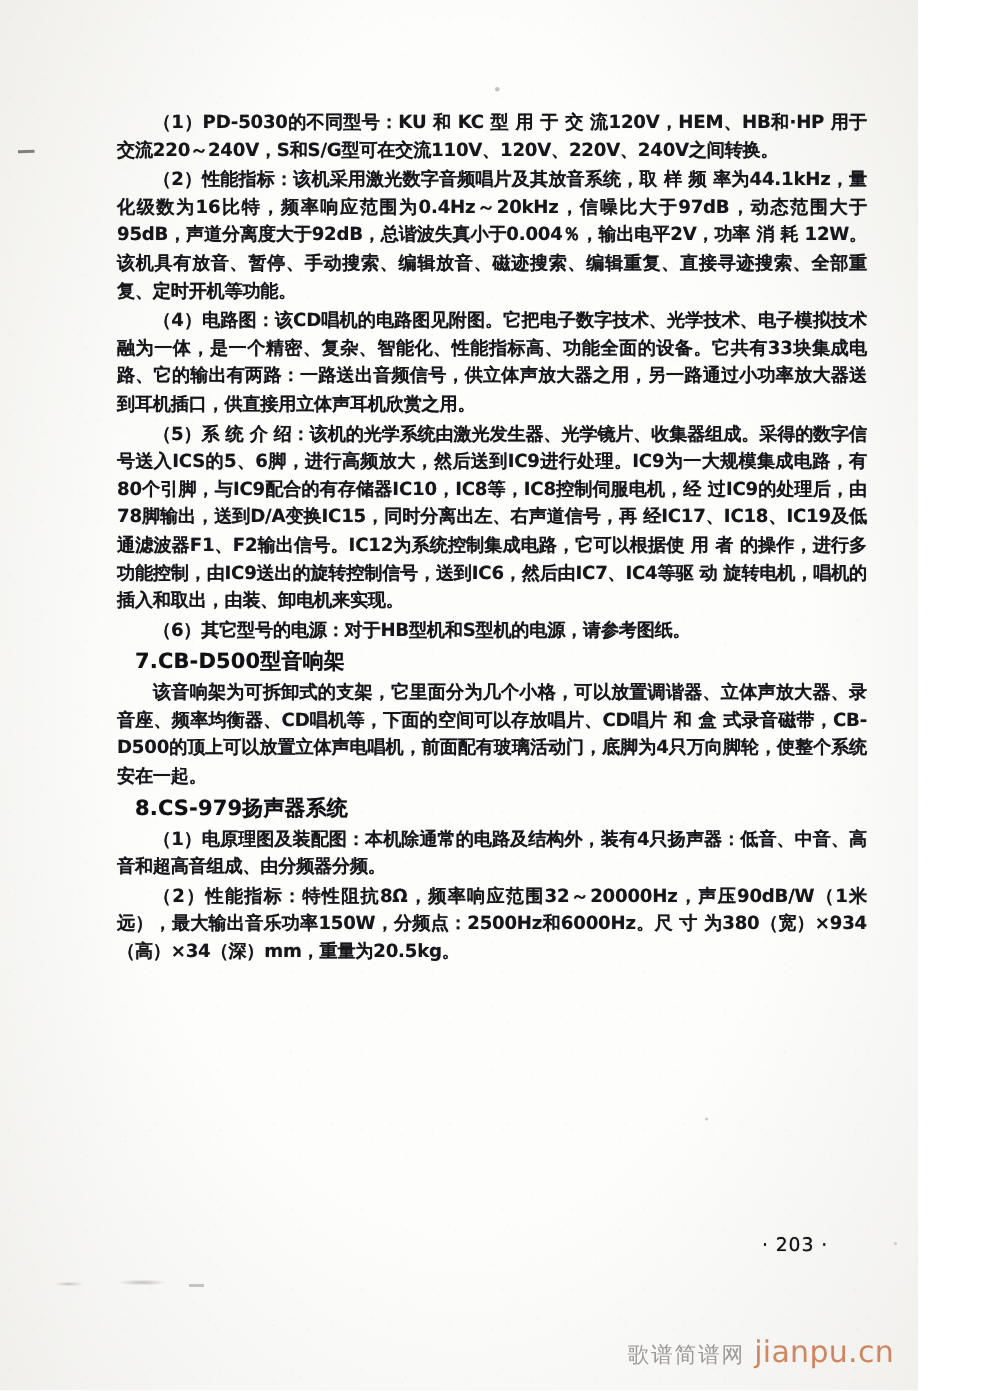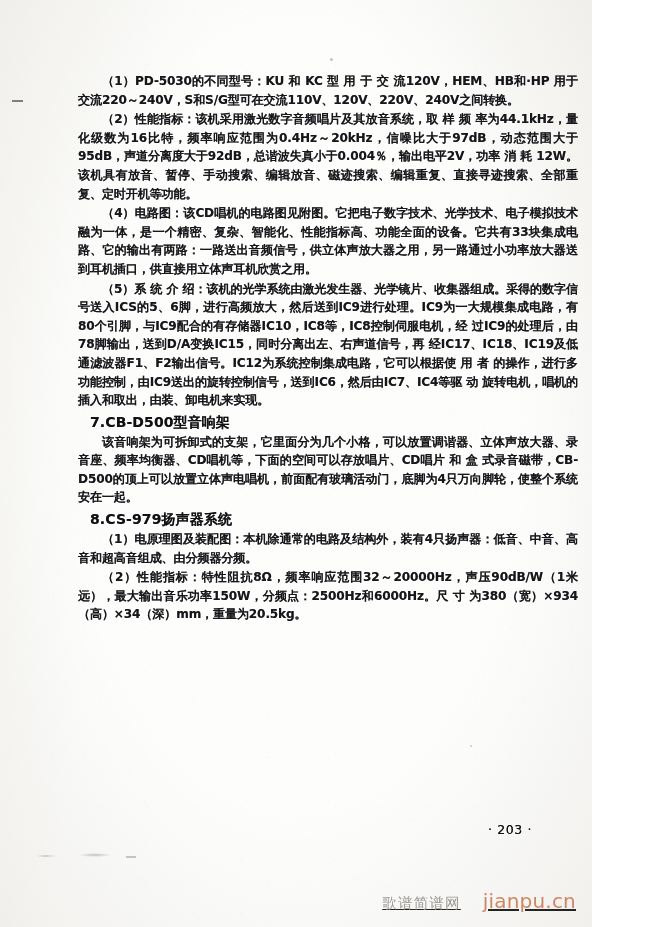--- a/index.html
+++ b/index.html
@@ -16,20 +16,21 @@
     position: relative;
     width: 592px;
     height: 927px;
     overflow: hidden;
     background: #fdfdfc;
     
     background-image:
       radial-gradient(ellipse at 50% 45%, rgba(255,255,255,0) 55%, rgba(222,220,214,0.40) 100%),
       linear-gradient(100deg, rgba(244,243,238,0.55) 0%, rgba(255,255,255,0) 28%),
       linear-gradient(250deg, rgba(242,241,236,0.45) 0%, rgba(255,255,255,0) 25%);
+    padding-left: 20px;
   }
 
   
   .grain {
     position: absolute;
     inset: 0;
     pointer-events: none;
     opacity: .35;
     background-image:
       radial-gradient(circle at 13% 22%, rgba(160,158,150,.12) 0 1px, transparent 1px),
@@ -88,23 +89,22 @@
     text-shadow: 0 0 0.6px rgba(18,17,21,0.8);
   }
 
   
   .watermark {
     position: absolute;
     right: 16px;
     bottom: 14px;
     display: flex;
     align-items: baseline;
-    gap: 22px;
+    gap: 6px;
     opacity: .85;
-    text-decoration: underline;
   }
   .watermark .cn {
     font-size: 14.5px;
     color: #8d8a86;
     letter-spacing: 1.2px;
     font-weight: 500;
   }
   .watermark .latin {
     font-size: 20px;
     color: #c8744a;
@@ -181,20 +181,21 @@
 
     <p class="para">（1）PD-5030的不同型号：KU 和 KC 型 用 于 交 流120V，HEM、HB和·HP 用于 交流220～240V，S和S/G型可在交流110V、120V、220V、240V之间转换。</p>
 
     <p class="para">（2）性能指标：该机采用激光数字音频唱片及其放音系统，取 样 频 率为44.1kHz，量化级数为16比特，频率响应范围为0.4Hz～20kHz，信噪比大于97dB，动态范围大于95dB，声道分离度大于92dB，总谐波失真小于0.004％，输出电平2V，功率 消 耗 12W。该机具有放音、暂停、手动搜索、编辑放音、磁迹搜索、编辑重复、直接寻迹搜索、全部重复、定时开机等功能。</p>
 
 
     <p class="para">（4）电路图：该CD唱机的电路图见附图。它把电子数字技术、光学技术、电子模拟技术融为一体，是一个精密、复杂、智能化、性能指标高、功能全面的设备。它共有33块集成电路、它的输出有两路：一路送出音频信号，供立体声放大器之用，另一路通过小功率放大器送到耳机插口，供直接用立体声耳机欣赏之用。</p>
 
     <p class="para">（5）系 统 介 绍：该机的光学系统由激光发生器、光学镜片、收集器组成。采得的数字信号送入ICS的5、6脚，进行高频放大，然后送到IC9进行处理。IC9为一大规模集成电路，有80个引脚，与IC9配合的有存储器IC10，IC8等，IC8控制伺服电机，经 过IC9的处理后，由78脚输出，送到D/A变换IC15，同时分离出左、右声道信号，再 经IC17、IC18、IC19及低通滤波器F1、F2输出信号。IC12为系统控制集成电路，它可以根据使 用 者 的操作，进行多功能控制，由IC9送出的旋转控制信号，送到IC6，然后由IC7、IC4等驱 动 旋转电机，唱机的插入和取出，由装、卸电机来实现。</p>
 
+    <p class="para">（6）其它型号的电源：对于HB型机和S型机的电源，请参考图纸。</p>
 
     <p class="heading">7.CB-D500型音响架</p>
 
     <p class="para">该音响架为可拆卸式的支架，它里面分为几个小格，可以放置调谐器、立体声放大器、录音座、频率均衡器、CD唱机等，下面的空间可以存放唱片、CD唱片 和 盒 式录音磁带，CB-D500的顶上可以放置立体声电唱机，前面配有玻璃活动门，底脚为4只万向脚轮，使整个系统安在一起。</p>
 
     <p class="heading">8.CS-979扬声器系统</p>
 
     <p class="para">（1）电原理图及装配图：本机除通常的电路及结构外，装有4只扬声器：低音、中音、高音和超高音组成、由分频器分频。</p>
 
     <p class="para">（2）性能指标：特性阻抗8Ω，频率响应范围32～20000Hz，声压90dB/W（1米远），最大输出音乐功率150W，分频点：2500Hz和6000Hz。尺 寸 为380（宽）×934（高）×34（深）mm，重量为20.5kg。</p>

